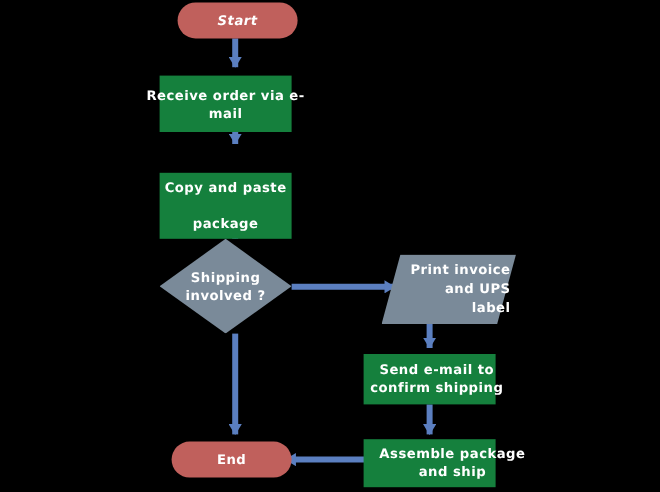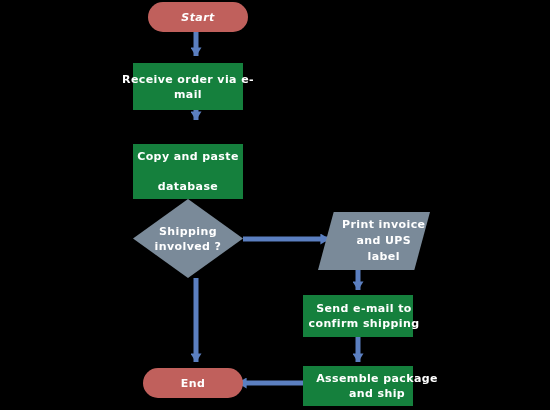--- a/index.html
+++ b/index.html
@@ -90,21 +90,21 @@
     position: absolute;
     left: 0;
     top: 0;
     width: 100%;
     height: 100%;
     display: flex;
     align-items: center;
     justify-content: flex-start;
     padding-left: 24px;
     box-sizing: border-box;
-    text-align: center;
+    text-align: right;
     color: #ffffff;
     font-weight: bold;
     font-size: 11px;
     line-height: 16px;
     letter-spacing: 0.4px;
     white-space: nowrap;
   }
   
   .overflow-text {
     overflow: visible;
@@ -162,21 +162,21 @@
     <span class="overflow-text">
       <span>Receive order via e-</span><br>
       <span>mail</span>
     </span>
   </div>
 
   <div class="node process" style="left:133px; top:127px; width:110px; height:55px;margin-top:17px;">
     <span>
       <span>Copy and paste</span><br>
       <br>
-      <span>database</span>
+      <span>package</span>
     </span>
   </div>
 
   <div class="decision-wrap" style="left:133px; top:199px; width:110px; height:79px;">
     <div class="decision-shape"></div>
     <div class="decision-label">
       <span>
         <span>Shipping</span><br>
         <span>involved  ?</span>
       </span>

